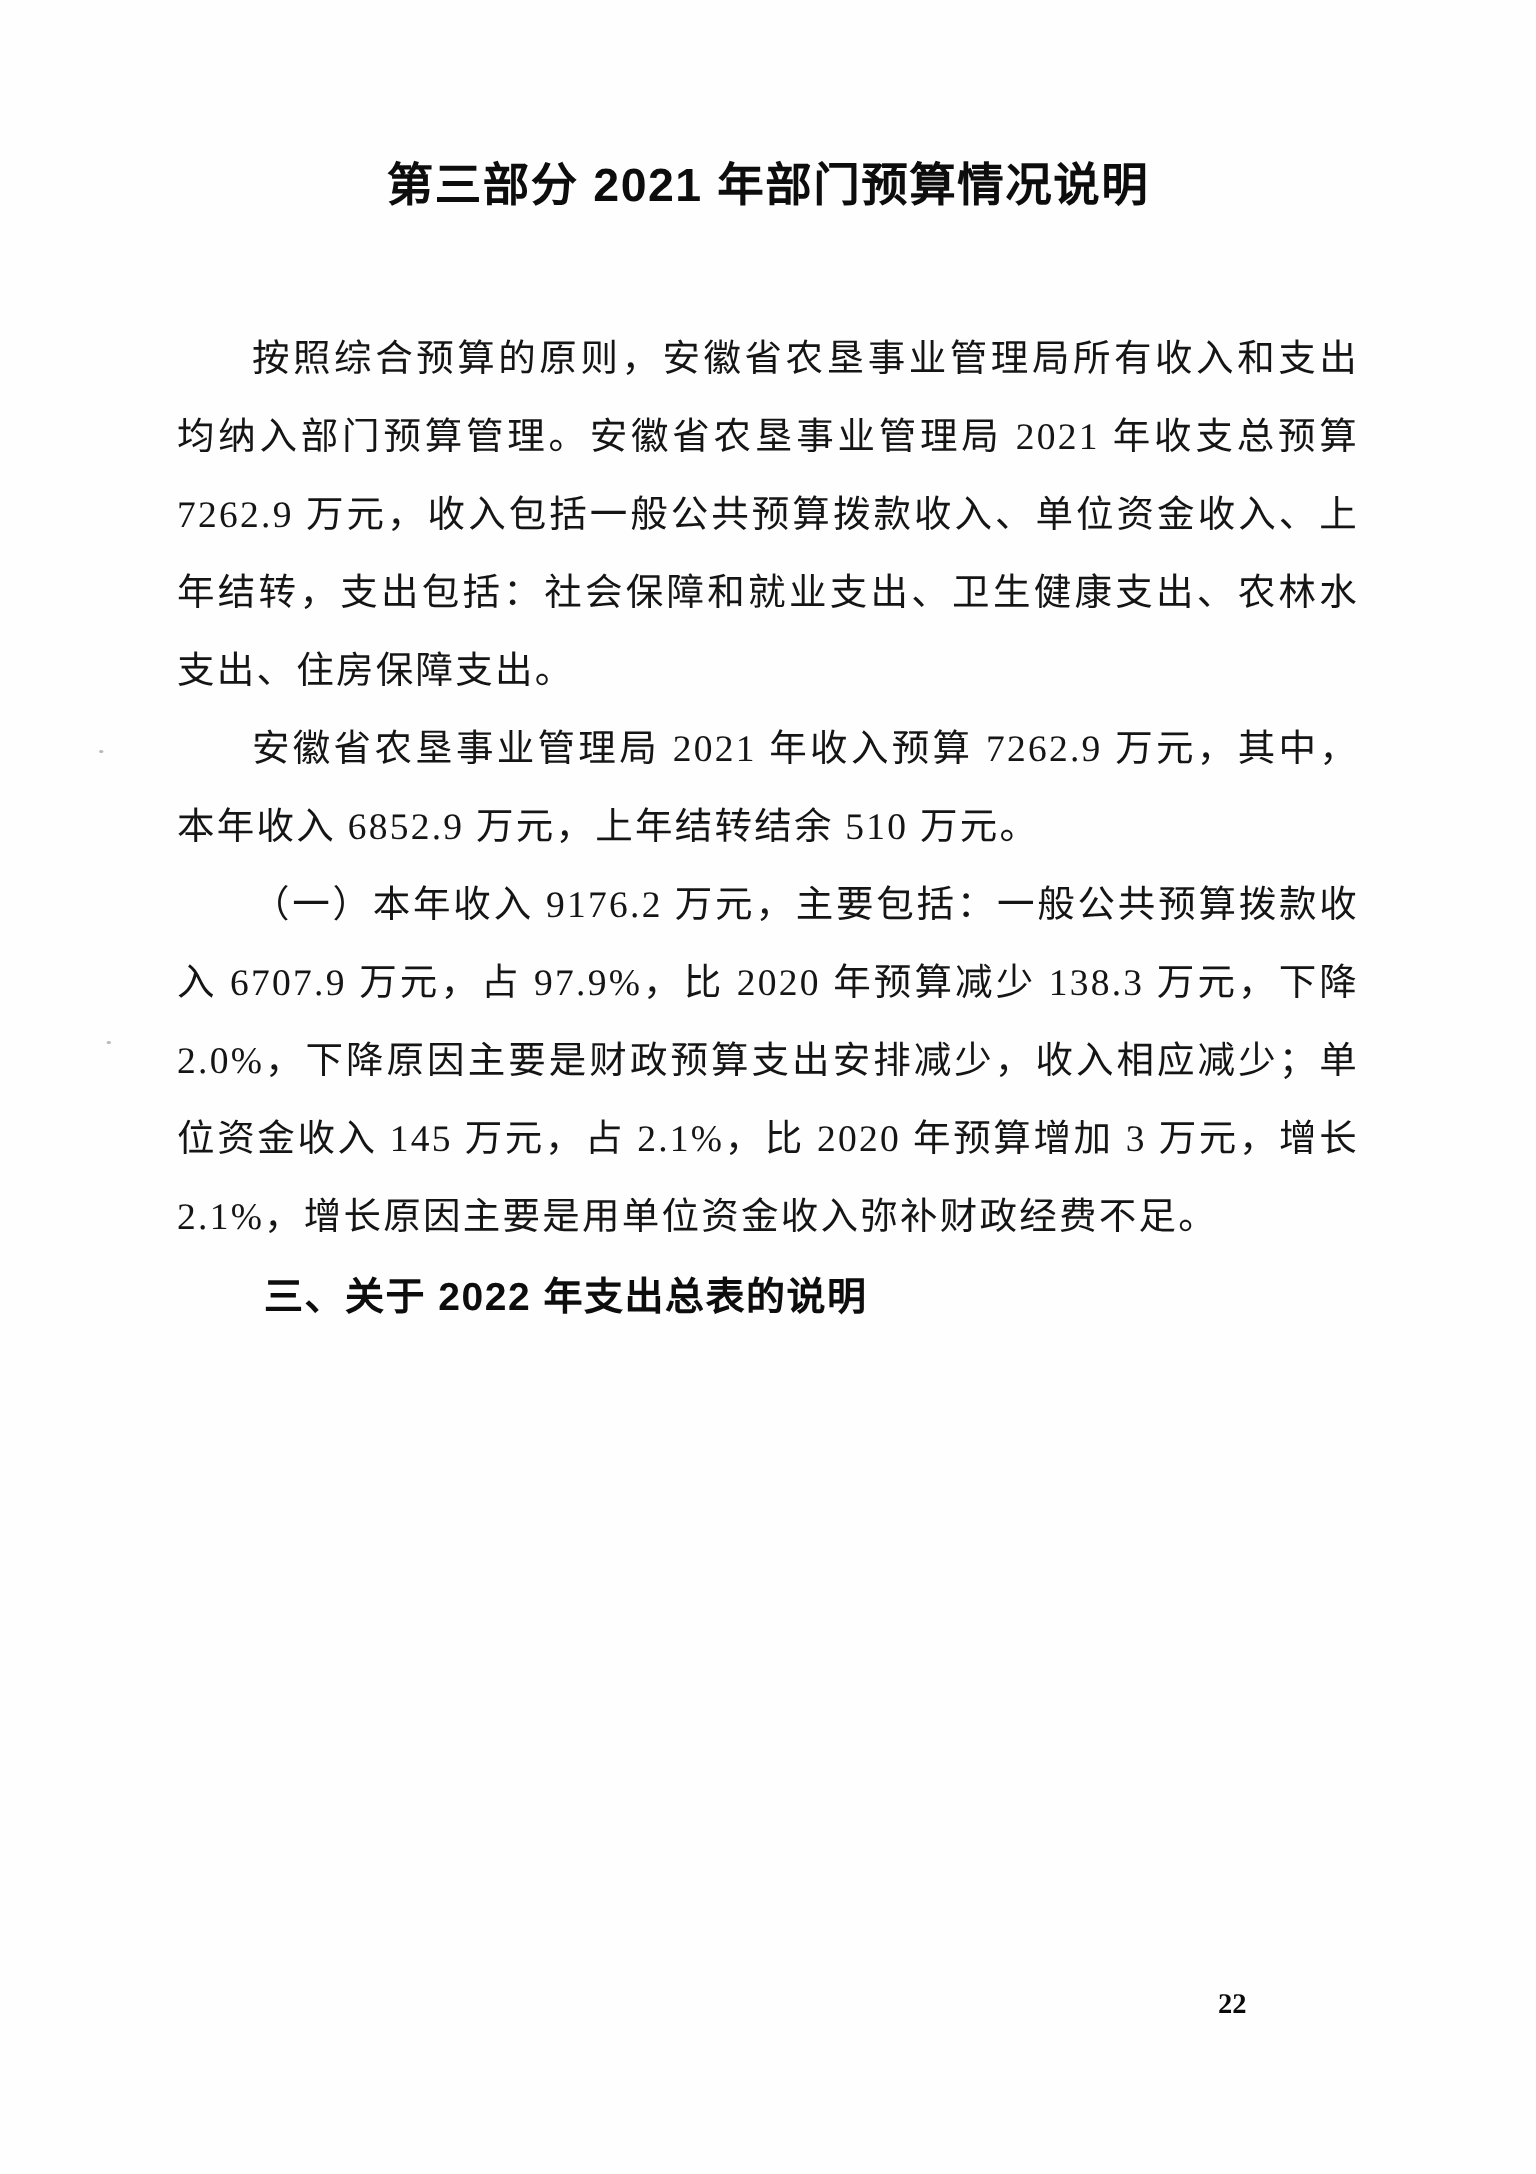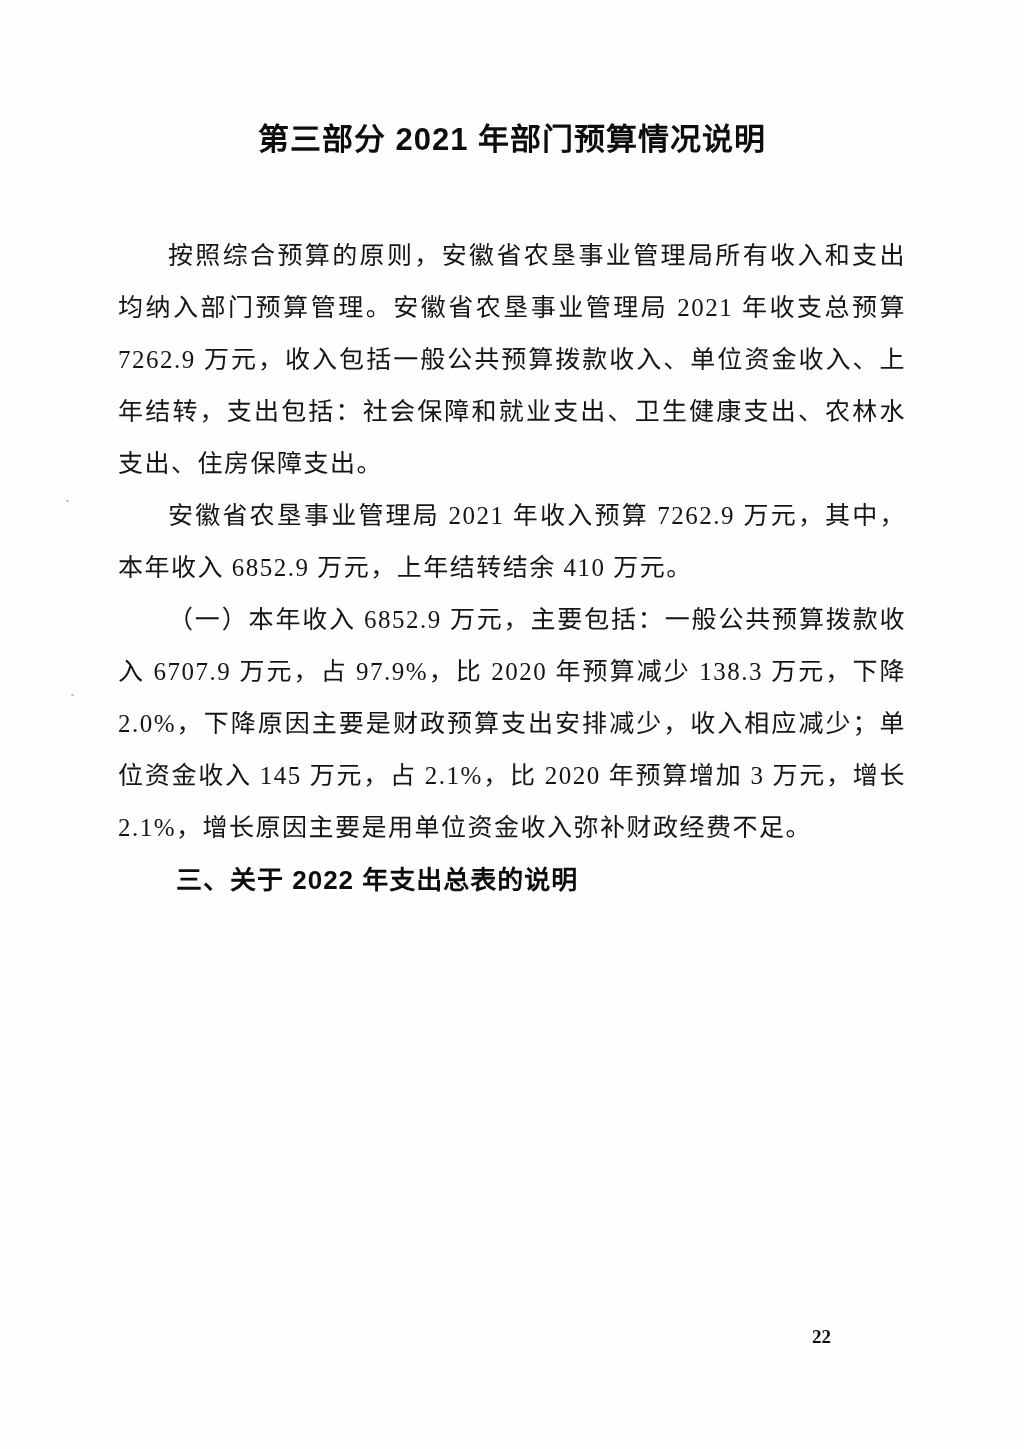--- a/index.html
+++ b/index.html
@@ -9,22 +9,22 @@
   }
   .page {
     position: relative;
     width: 1024px;
     height: 1449px;
     background: #fefefe;
     overflow: hidden;
     color: #111111;
   }
   .doc-title {
-    margin: 0;
-    padding-top: 118px;
+    margin: 16px;
+    padding-top: 86px;
     height: 44px;
     line-height: 44px;
     text-align: center;
     font-family: "Liberation Sans", sans-serif;
     font-weight: 700;
     font-size: 31px;
     letter-spacing: 1px;
     color: #0d0d0d;
   }
   .content {
@@ -78,22 +78,22 @@
 
   <h1 class="doc-title">第三部分 2021 年部门预算情况说明</h1>
 
   <div class="content">
 
     <section>
       <p>按照综合预算的原则，安徽省农垦事业管理局所有收入和支出均纳入部门预算管理。安徽省农垦事业管理局 2021 年收支总预算 7262.9 万元，收入包括一般公共预算拨款收入、单位资金收入、上年结转，支出包括：社会保障和就业支出、卫生健康支出、农林水支出、住房保障支出。</p>
     </section>
 
     <section>
-      <p>安徽省农垦事业管理局 2021 年收入预算 7262.9 万元，其中，本年收入 6852.9 万元，上年结转结余 410 万元。</p>
-      <p>（一）本年收入 6852.9 万元，主要包括：一般公共预算拨款收入 6707.9 万元，占 97.9%，比 2020 年预算减少 138.3 万元，下降 2.0%，下降原因主要是财政预算支出安排减少，收入相应减少；单位资金收入 145 万元，占 2.1%，比 2020 年预算增加 3 万元，增长 2.1%，增长原因主要是用单位资金收入弥补财政经费不足。</p>
+      <p>安徽省农垦事业管理局 2021 年收入预算 7262.9 万元，其中，本年收入 6852.9 万元，上年结转结余 510 万元。</p>
+      <p>（一）本年收入 9176.2 万元，主要包括：一般公共预算拨款收入 6707.9 万元，占 97.9%，比 2020 年预算减少 138.3 万元，下降 2.0%，下降原因主要是财政预算支出安排减少，收入相应减少；单位资金收入 145 万元，占 2.1%，比 2020 年预算增加 3 万元，增长 2.1%，增长原因主要是用单位资金收入弥补财政经费不足。</p>
     </section>
 
     <section>
       <h2>三、关于 2022 年支出总表的说明</h2>
     </section>
 
   </div>
 
   <div class="page-number">22</div>
 

